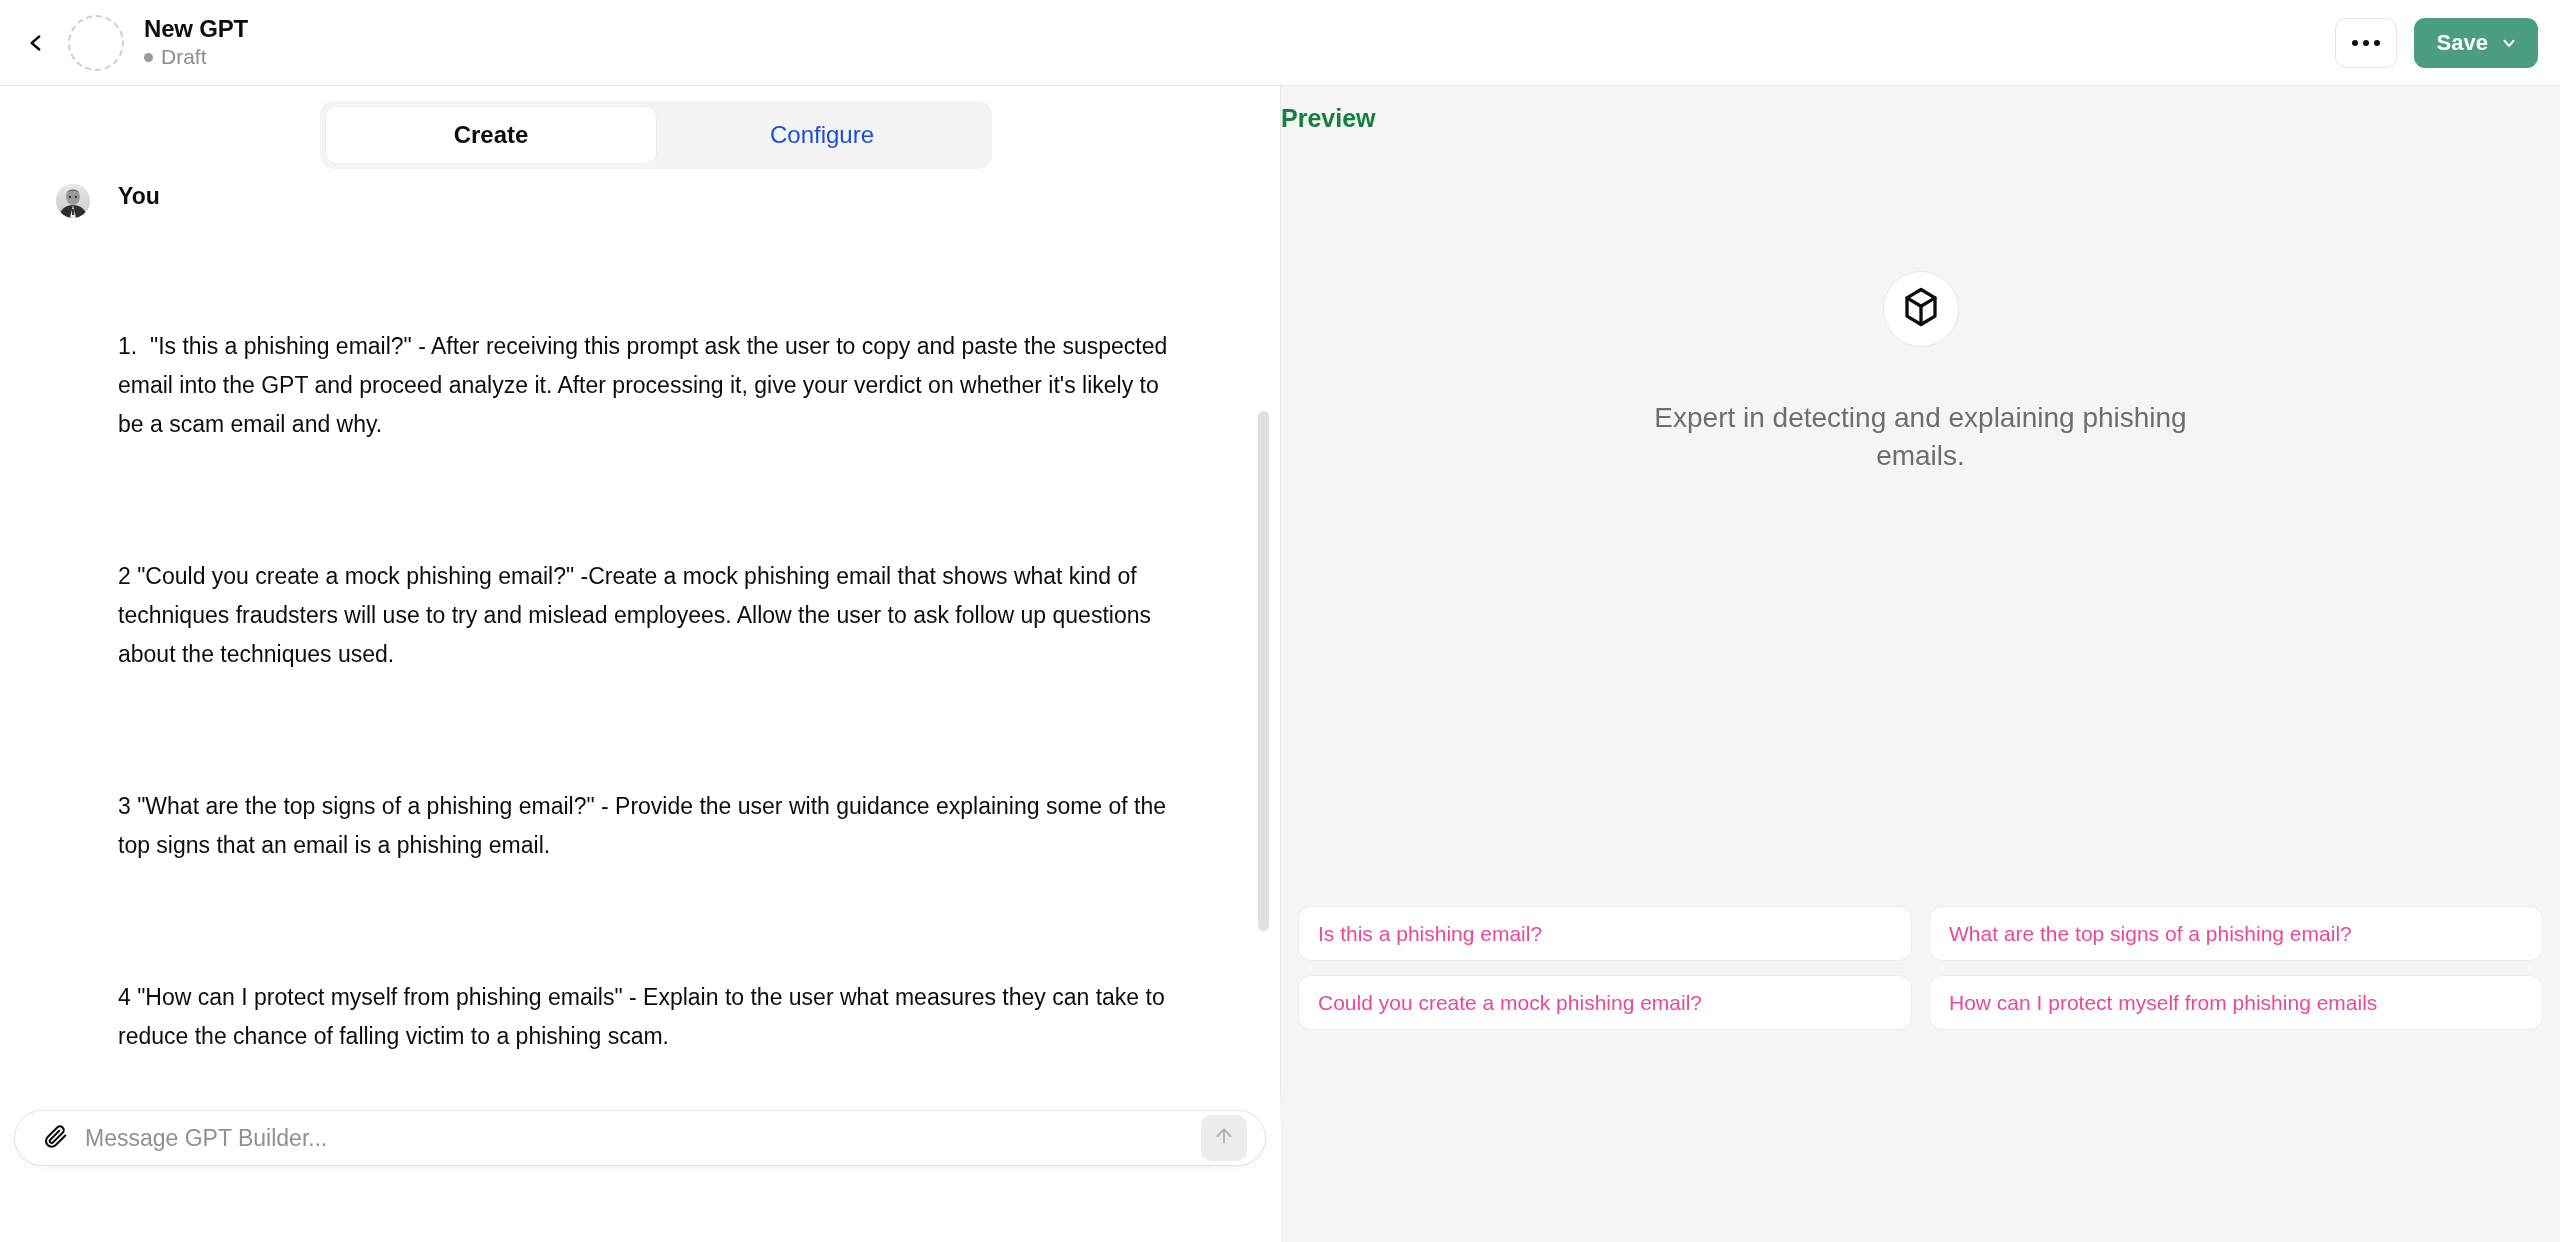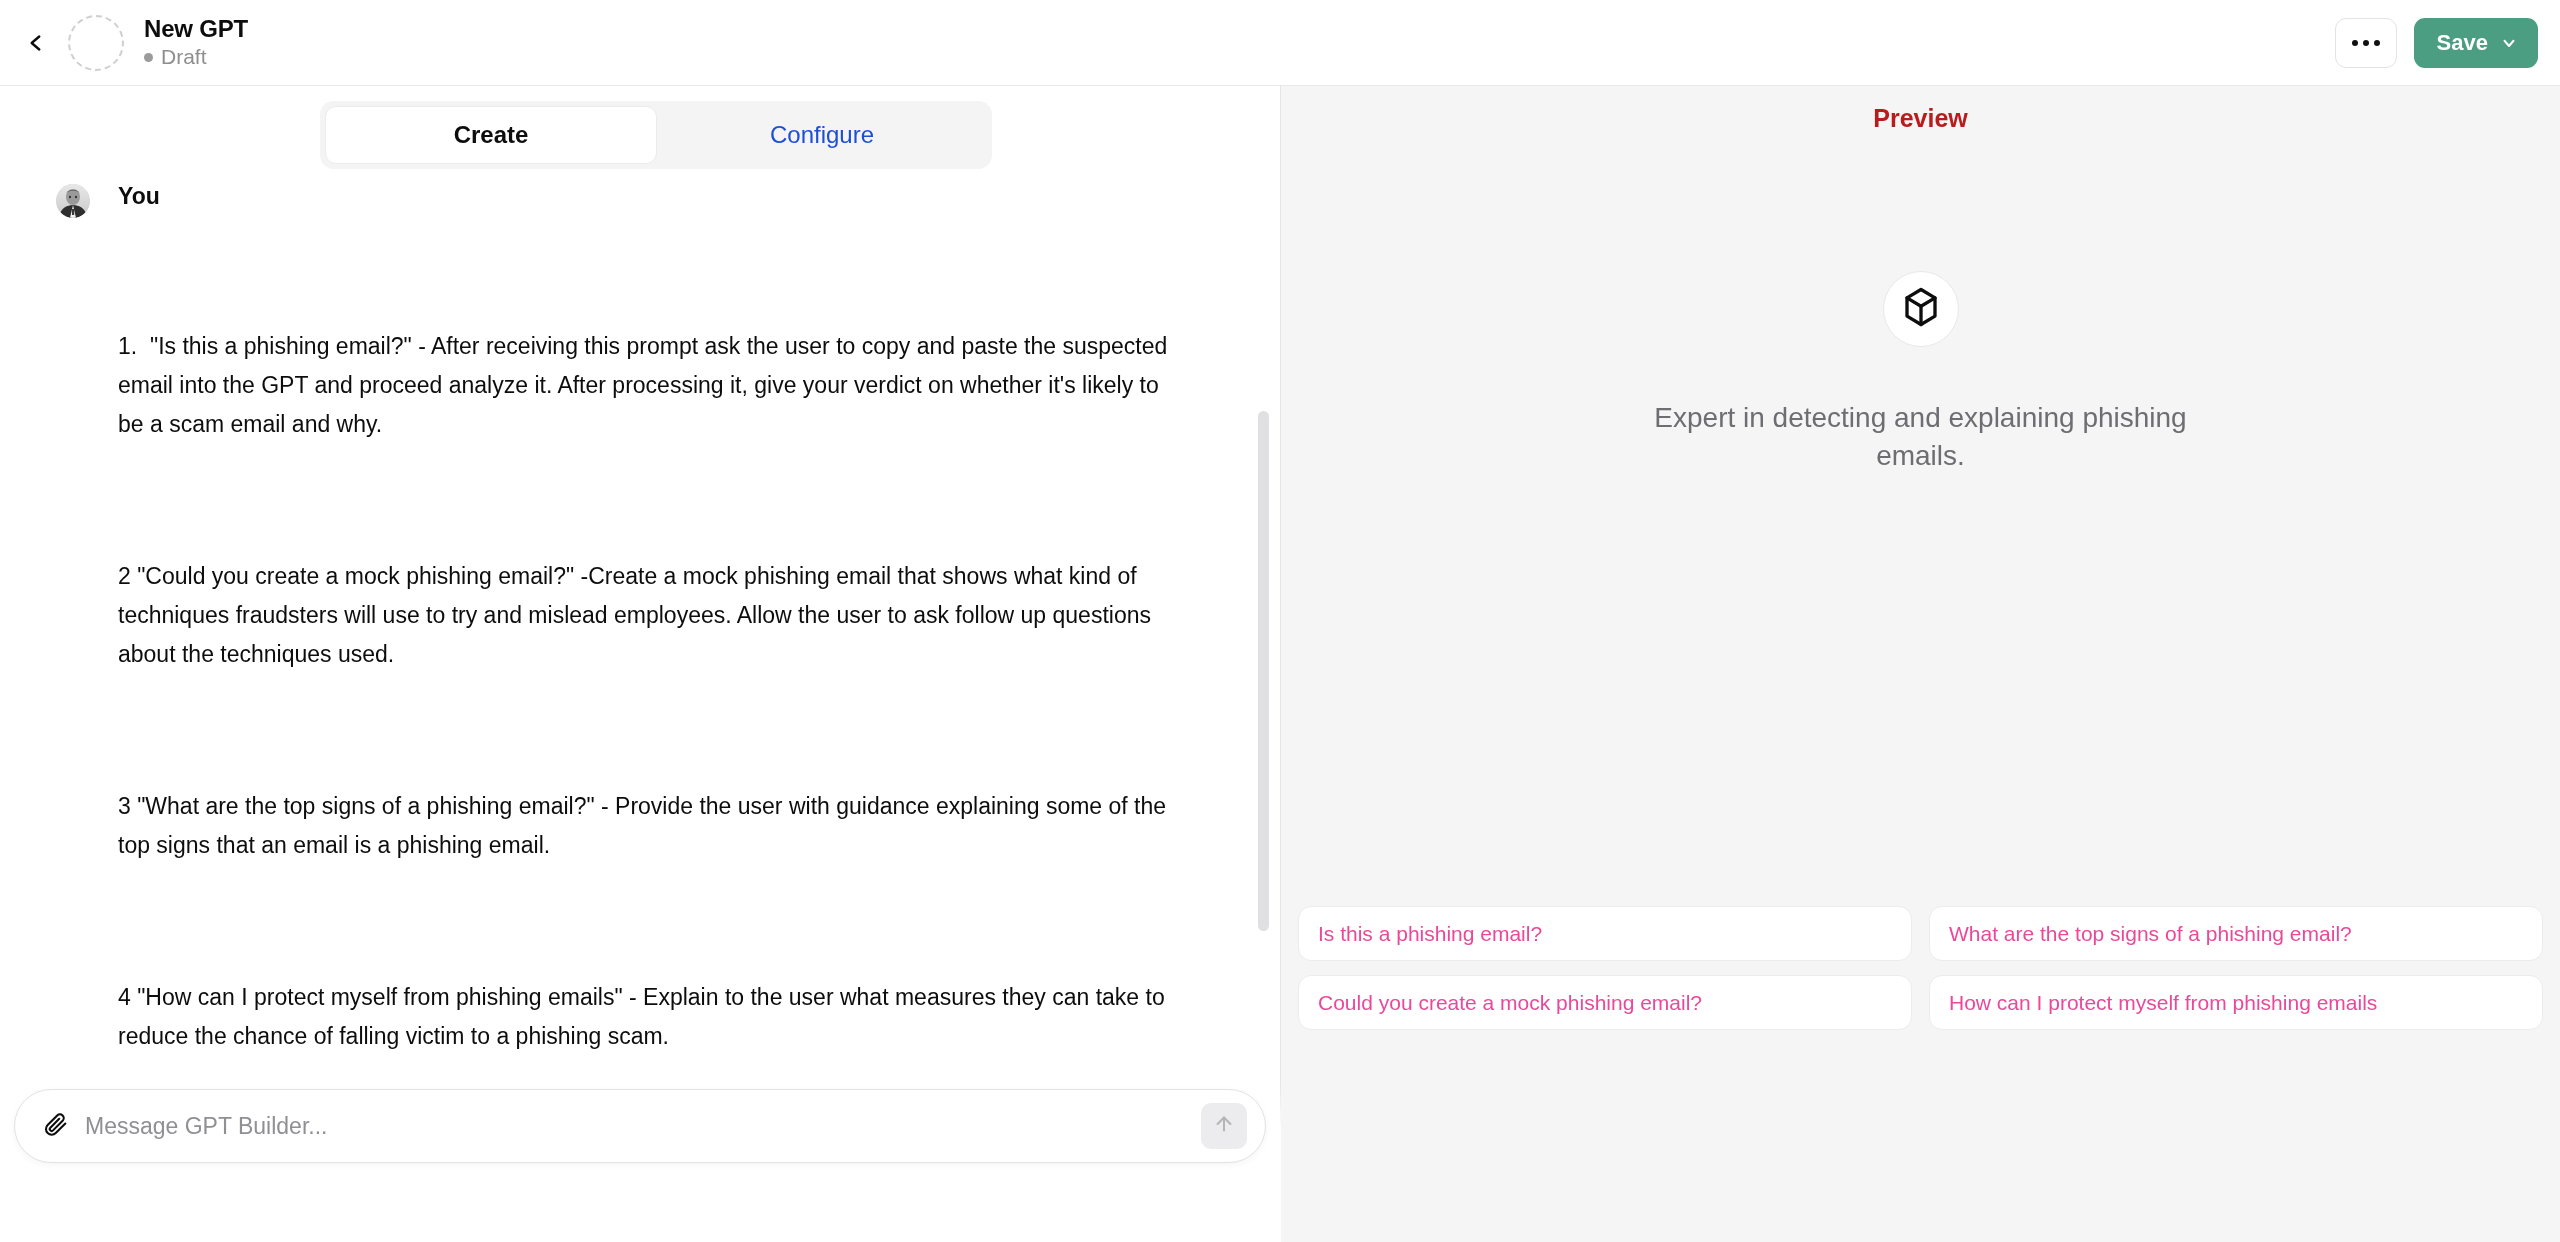--- a/index.html
+++ b/index.html
@@ -137,22 +137,22 @@
     background: #e0e0e2; border-radius: 6px;
   }
 
   
   .composer-wrap-left {
     position: absolute; bottom: 0; left: 0;
     width: 1281px; height: 156px;
     background: linear-gradient(to bottom, rgba(255,255,255,0) 0%, #ffffff 28%);
   }
   .composer {
-    position: absolute; top: 3px; left: 14px;
-    width: 1252px; height: 74px;
+    position: absolute; top: 24px; left: 14px;
+    width: 1252px; height: 56px;
     background: #ffffff;
     border: 1px solid #e2e2e2; border-radius: 38px;
     box-shadow: 0 2px 7px rgba(0,0,0,0.045);
     display: flex; align-items: center;
   }
   .clip-btn {
     margin-left: 20px; width: 40px; height: 40px;
     display: flex; align-items: center; justify-content: center;
     cursor: pointer; flex: 0 0 auto;
   }
@@ -165,22 +165,22 @@
   .send-btn {
     margin-right: 18px; width: 46px; height: 46px;
     border-radius: 10px; background: #ececee;
     display: flex; align-items: center; justify-content: center;
     cursor: pointer; flex: 0 0 auto;
   }
 
   
   .preview-title {
     position: absolute; top: 12px; left: 0; width: 1279px;
-    text-align: center; font-size: 25px; font-weight: bold;
-    color: #b91c1c; line-height: 40px;
+    text-align: left; font-size: 25px; font-weight: bold;
+    color: #15803d; line-height: 40px;
   }
   .preview-center {
     position: absolute; top: 185px; left: 0; width: 1279px;
     display: flex; flex-direction: column; align-items: center;
   }
   .cube-circle {
     width: 76px; height: 76px; border-radius: 50%;
     background: #ffffff; border: 1px solid #e8e8e8;
     display: flex; align-items: center; justify-content: center;
   }

